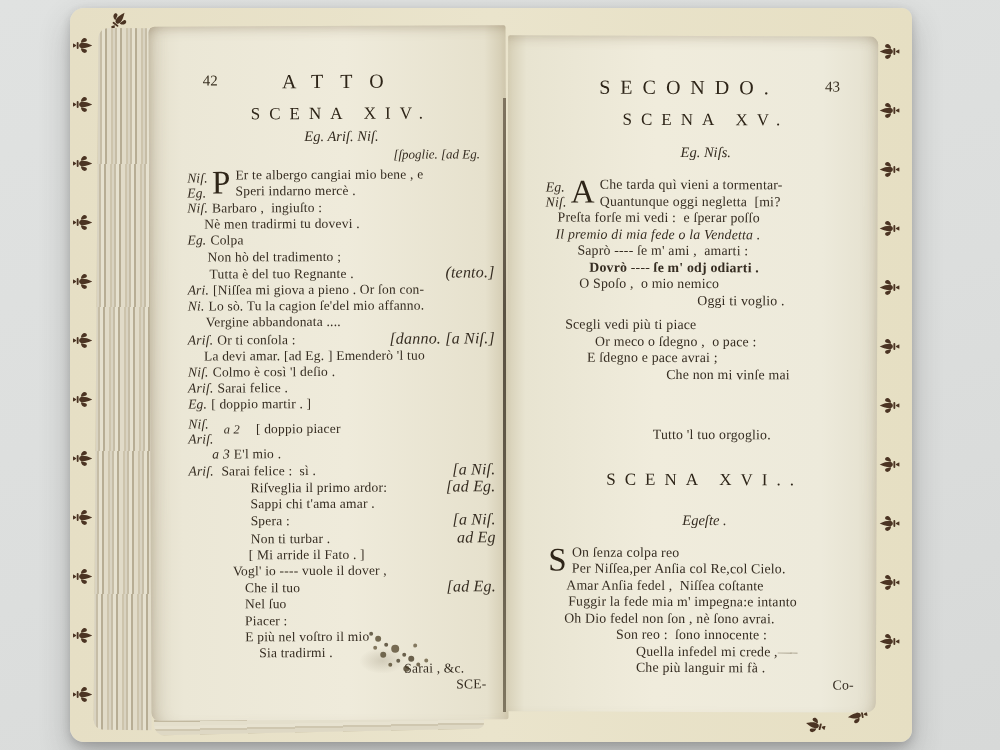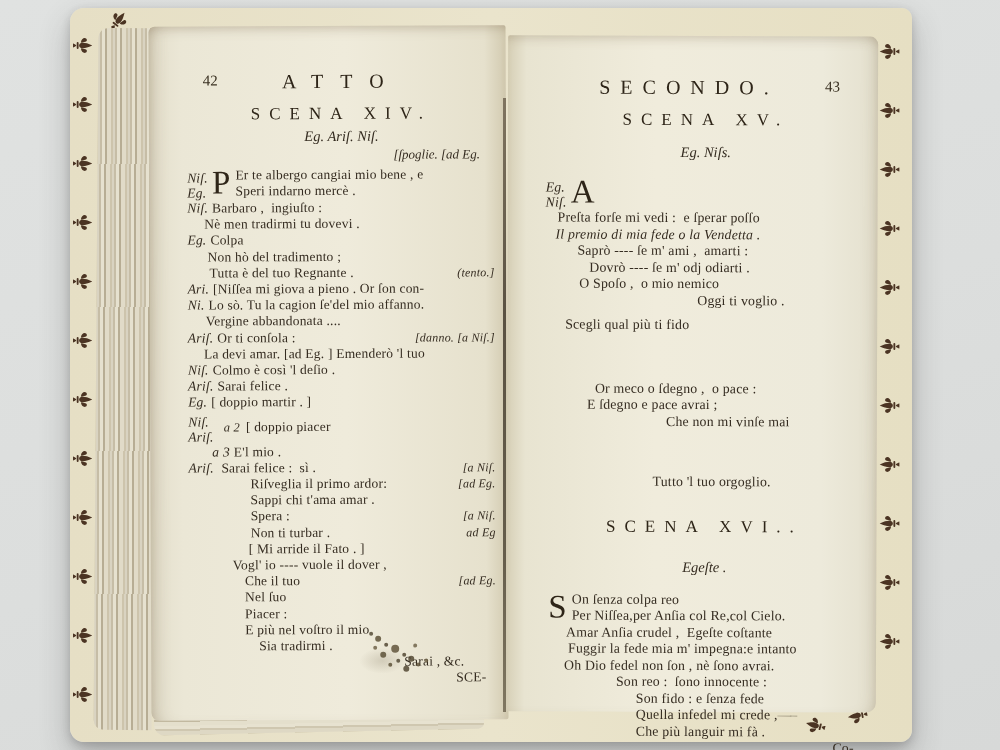--- a/index.html
+++ b/index.html
@@ -39,29 +39,29 @@
   .scene-heading{text-align:center;font-size:17px;letter-spacing:9px;margin-top:12px;color:#2e2518;white-space:nowrap;}
   .chars{text-align:center;font-style:italic;font-size:14.5px;margin-top:4px;}
   .stage-note{text-align:right;font-style:italic;font-size:13px;padding-right:16px;margin-top:2px;}
   .page-right .chars{margin-top:14px;}
   
   .lines{margin-top:4px;}
   .page-right .lines{margin-top:16px;}
   .tline{display:flex;align-items:baseline;font-size:13.5px;line-height:16.2px;white-space:pre;letter-spacing:.2px;}
   .page-right .tline{font-size:13.8px;line-height:16.5px;}
   .tline .lbl{font-style:italic;margin-right:4px;}
-  .tline .note{margin-left:auto;font-style:italic;font-size:12px;padding-right:2px;}
+  .tline .note{margin-left:auto;font-style:italic;font-size:16px;padding-right:2px;}
   .tline.right-align{display:block;text-align:right;}
   .group{align-items:flex-start;}
   .group .labels,.brace .labels{display:flex;flex-direction:column;font-style:italic;line-height:15px;padding-top:3px;}
   .group .cap{font-size:33px;line-height:30px;margin:0 5px 0 4px;color:#2e2518;}
   .group .glines{display:flex;flex-direction:column;}
   .brace{align-items:center;}
   .brace .bracemid{margin-left:10px;}
-  .brace .pfx{font-style:italic;font-size:12.5px;margin-right:6px;}
+  .brace .pfx{font-style:italic;font-size:12.5px;margin-right:16px;}
   .lines .scene-heading{margin:26px 0 0 0;}
   .lines .chars{margin:22px 0 4px 0;}
   .gap8{margin-top:8px;} .gap16{margin-top:16px;}
   .pen{color:#948b76;letter-spacing:-1px;}
   .ink-stain{position:absolute;left:218px;top:606px;width:4px;height:4px;border-radius:50%;background:#4c432e;opacity:.8;
     box-shadow:7px 5px 0 1px #564a30,15px 11px 0 #4a3f2a,24px 15px 0 2px #5a4d33,33px 21px 0 #4a3f2a,12px 21px 0 1px #564a30,27px 27px 0 #4c432e,40px 25px 0 1px #4a3f2a,47px 31px 0 #5a4d33,19px 31px 0 #564a30,35px 35px 0 1px #4a3f2a,44px 12px 0 #6a5d42,4px 14px 0 #6a5d42,55px 27px 0 #6a5d42;}
   .smudge{position:absolute;left:208px;top:622px;width:46px;height:26px;border-radius:50%;background:radial-gradient(closest-side,rgba(90,77,51,.18),rgba(90,77,51,0));}
 </style>
 </head>
 <body>
@@ -354,40 +354,39 @@
     </div>
 
     <div class="page page-right">
       <div class="page-head">
         <span class="running-title">SECONDO.</span>
         <span class="pagenum">43</span>
       </div>
       <div class="scene-heading">SCENA XV.</div>
       <div class="chars">Eg. Niſs.</div>
       <div class="lines" id="right-lines">
-          <div class="tline group"><span class="labels"><em>Eg.</em><em>Niſ.</em></span><span class="cap">A</span></div>
+          <div class="tline group"><span class="labels"><em>Eg.</em><em>Niſ.</em></span><span class="cap">A</span><span class="glines"><span>Che tarda quì vieni a tormentar-</span><span>Quantunque oggi negletta  [mi?</span></span></div>
           <div class="tline" style="padding-left: 12px; align-items: flex-end;"><span class="txt">Preſta forſe mi vedi :  e ſperar poſſo</span></div>
           <div class="tline" style="padding-left: 10px; font-style: italic;"><span class="txt">Il premio di mia fede o la Vendetta .</span></div>
           <div class="tline" style="padding-left: 32px;"><span class="txt">Saprò ---- ſe m' ami ,  amarti :</span></div>
-          <div class="tline" style="padding-left: 44px;"><span class="txt">Dovrò ---- ſe m' odj odiarti .</span></div>
+          <div class="tline" style="padding-left: 44px; font-weight: bold;"><span class="txt">Dovrò ---- ſe m' odj odiarti .</span></div>
           <div class="tline" style="padding-left: 34px;"><span class="txt">O Spoſo ,  o mio nemico</span></div>
           <div class="tline" style="padding-left: 152px;"><span class="txt">Oggi ti voglio .</span></div>
-          <div class="tline gap8" style="padding-left: 20px;"><span class="txt">Scegli qual più ti fido</span></div>
-          <div class="tline" style="padding-left: 50px; margin-top: 47px;"><span class="txt">Or meco o ſdegno ,  o pace :</span></div>
+          <div class="tline gap8" style="padding-left: 20px;"><span class="txt">Scegli vedi più ti piace</span></div>
+          <div class="tline" style="padding-left: 50px;"><span class="txt">Or meco o ſdegno ,  o pace :</span></div>
           <div class="tline" style="padding-left: 42px;"><span class="txt">E ſdegno e pace avrai ;</span></div>
           <div class="tline" style="padding-left: 46px; justify-content: center;"><span class="txt">Che non mi vinſe mai</span></div>
           <div class="tline" style="padding-left: 108px; margin-top: 44px;"><span class="txt">Tutto 'l tuo orgoglio.</span></div>
           <div class="scene-heading">SCENA XVI..</div>
           <div class="chars">Egeſte .</div>
           <div class="tline group gap16"><span class="labels"></span><span class="cap">S</span><span class="glines"><span>On ſenza colpa reo</span><span>Per Niſſea,per Anſia col Re,col Cielo.</span></span></div>
-          <div class="tline" style="padding-left: 22px;"><span class="txt">Amar Anſia crudel ,  Egeſte coſtante</span></div>
+          <div class="tline" style="padding-left: 22px;"><span class="txt">Amar Anſia fedel ,  Niſſea coſtante</span></div>
           <div class="tline" style="padding-left: 24px;"><span class="txt">Fuggir la fede mia m' impegna:e intanto</span></div>
           <div class="tline" style="padding-left: 20px;"><span class="txt">Oh Dio fedel non ſon , nè ſono avrai.</span></div>
           <div class="tline" style="padding-left: 72px; text-align: right;"><span class="txt">Son reo :  ſono innocente :</span></div>
-          <div class="tline" style="padding-left: 92px;"><span class="txt">Son fido : e ſenza fede</span></div>
           <div class="tline" style="padding-left: 92px;"><span class="txt">Quella infedel mi crede ,</span><span class="pen">—­–</span></div>
           <div class="tline" style="padding-left: 92px;"><span class="txt">Che più languir mi fà .</span></div>
           <div class="tline right-align" style="padding-right: 10px;"><span>Co-</span></div>
         </div>
     </div>
 
     <div class="gutter"></div>
   </div>
 </div>
 

